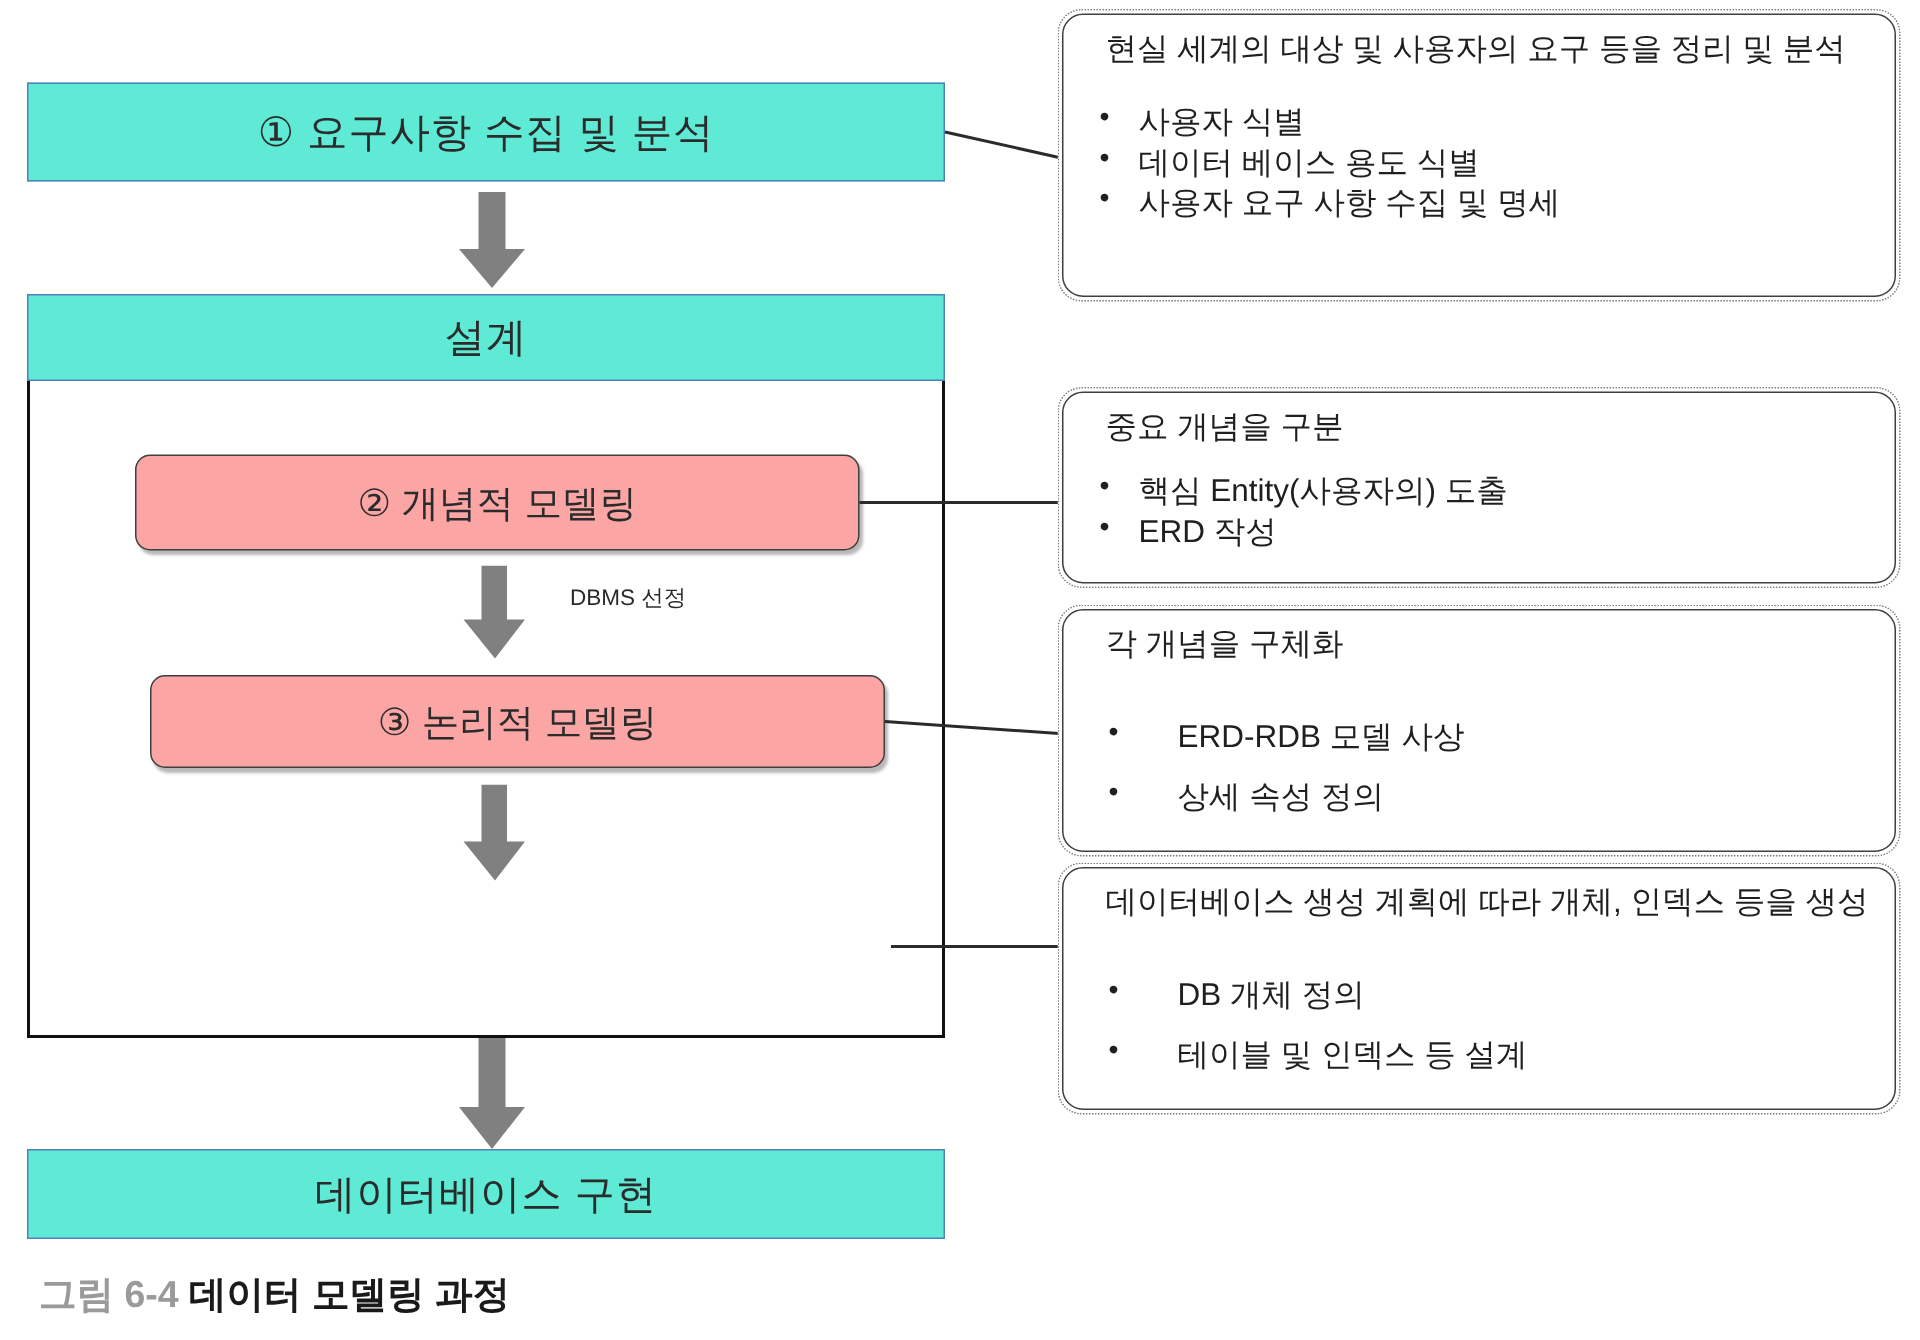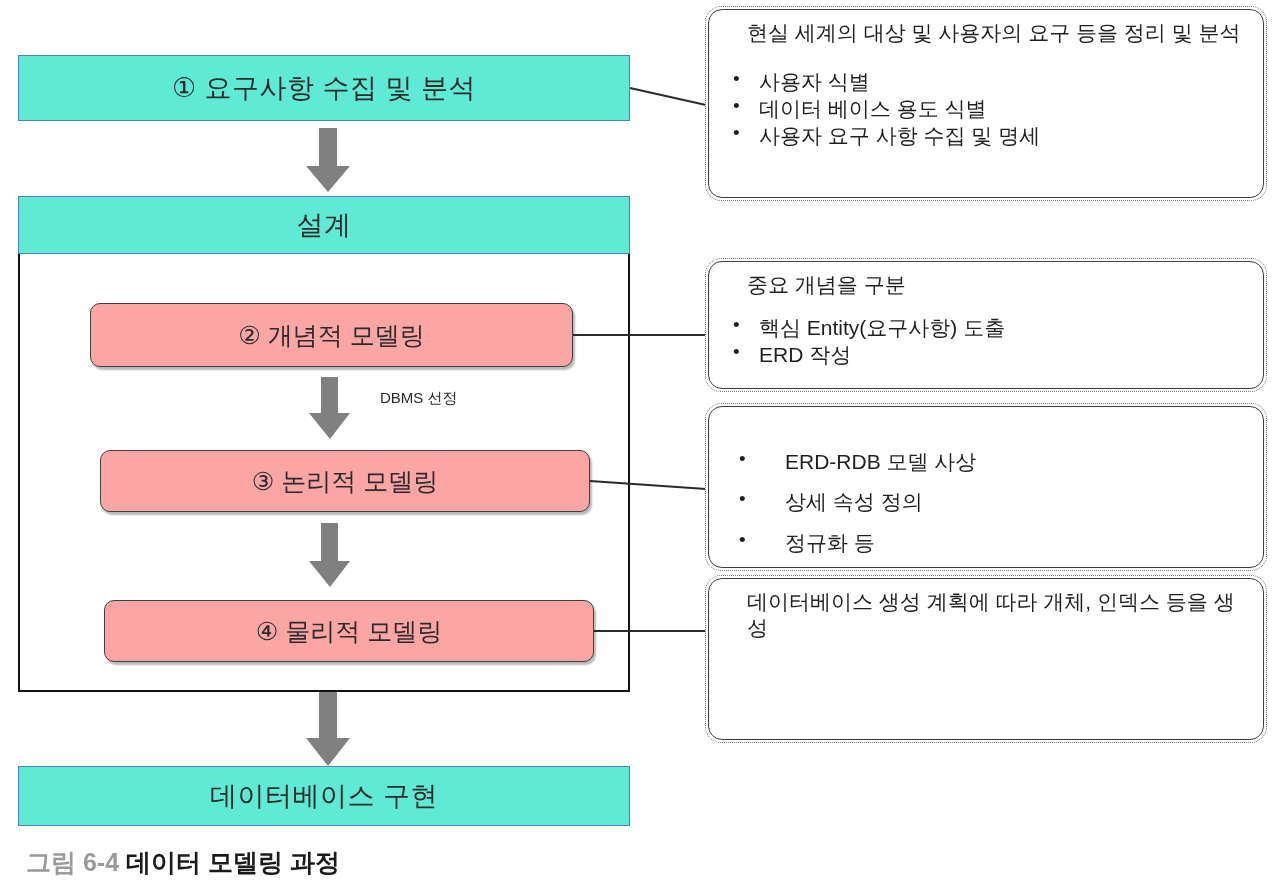--- a/index.html
+++ b/index.html
@@ -94,21 +94,21 @@
     box-sizing: border-box;
     border: 1.4px solid #3f3f3f;
     border-radius: 14px;
     background: #ffffff;
     padding: 10px 16px 8px 20px;
   }
   .callout-head {
     font-size: 21px;
     line-height: 1.22;
     color: #1f1f1f;
-    margin: 0 0 4px 18px;
+    margin: 0 0 4px 8px;
   }
   .callout-list {
     list-style: none;
     margin: 0;
     padding: 0;
   }
   .callout-list li {
     font-size: 21px;
     line-height: 1.30;
     color: #1f1f1f;
@@ -187,23 +187,20 @@
   <div class="step-box" style="left:100px; top:450px; width:490px; height:62px;">
     <span>③ 논리적 모델링</span>
   </div>
 
   <div class="block-arrow" style="left:304px; top:523px; width:52px; height:66px;">
     <svg width="52" height="66" viewBox="0 0 52 66" aria-hidden="true">
       <polygon points="17,0 34,0 34,38 46,38 26,64 5,38 17,38" fill="#808080"></polygon>
     </svg>
   </div>
 
-  <div class="step-box" style="left:104px; top:600px; width:490px; height:62px;">
-    <span>④ 물리적 모델링</span>
-  </div>
 
   <div class="block-arrow" style="left:300px; top:692px; width:56px; height:76px;">
     <svg width="56" height="76" viewBox="0 0 56 76" aria-hidden="true">
       <polygon points="19,0 37,0 37,46 50,46 28,74 6,46 19,46" fill="#808080"></polygon>
     </svg>
   </div>
 
   <div class="stage-bar" style="left:18px; top:766px; width:612px; height:60px;">
     <span>데이터베이스 구현</span>
   </div>
@@ -229,41 +226,45 @@
         <li>사용자 요구 사항 수집 및 명세</li>
       </ul>
     </div>
   </div>
 
   <div class="callout" style="left:705px; top:258px; width:562px; height:134px;">
     <div class="callout-inner">
       <p class="callout-head">중요 개념을 구분</p>
       <div class="callout-gap small"></div>
       <ul class="callout-list">
-        <li>핵심 Entity(요구사항) 도출</li>
+        <li>핵심 Entity(사용자의) 도출</li>
         <li>ERD 작성</li>
       </ul>
     </div>
   </div>
 
   <div class="callout" style="left:705px; top:403px; width:562px; height:168px;">
     <div class="callout-inner">
+      <p class="callout-head">각 개념을 구체화</p>
       <div class="callout-gap"></div>
       <ul class="callout-list wide-indent">
         <li>ERD-RDB 모델 사상</li>
         <li>상세 속성 정의</li>
-        <li>정규화 등</li>
       </ul>
     </div>
   </div>
 
   <div class="callout" style="left:705px; top:575px; width:562px; height:168px;">
     <div class="callout-inner">
       <p class="callout-head">데이터베이스 생성 계획에 따라 개체, 인덱스 등을 생성</p>
       <div class="callout-gap"></div>
+      <ul class="callout-list wide-indent">
+        <li>DB 개체 정의</li>
+        <li>테이블 및 인덱스 등 설계</li>
+      </ul>
     </div>
   </div>
 
   <div class="figure-caption" style="left:26px; top:846px;">
     <span class="cap-num">그림 6-4</span>
     <span class="cap-title">데이터 모델링 과정</span>
   </div>
 
 </div>
 

